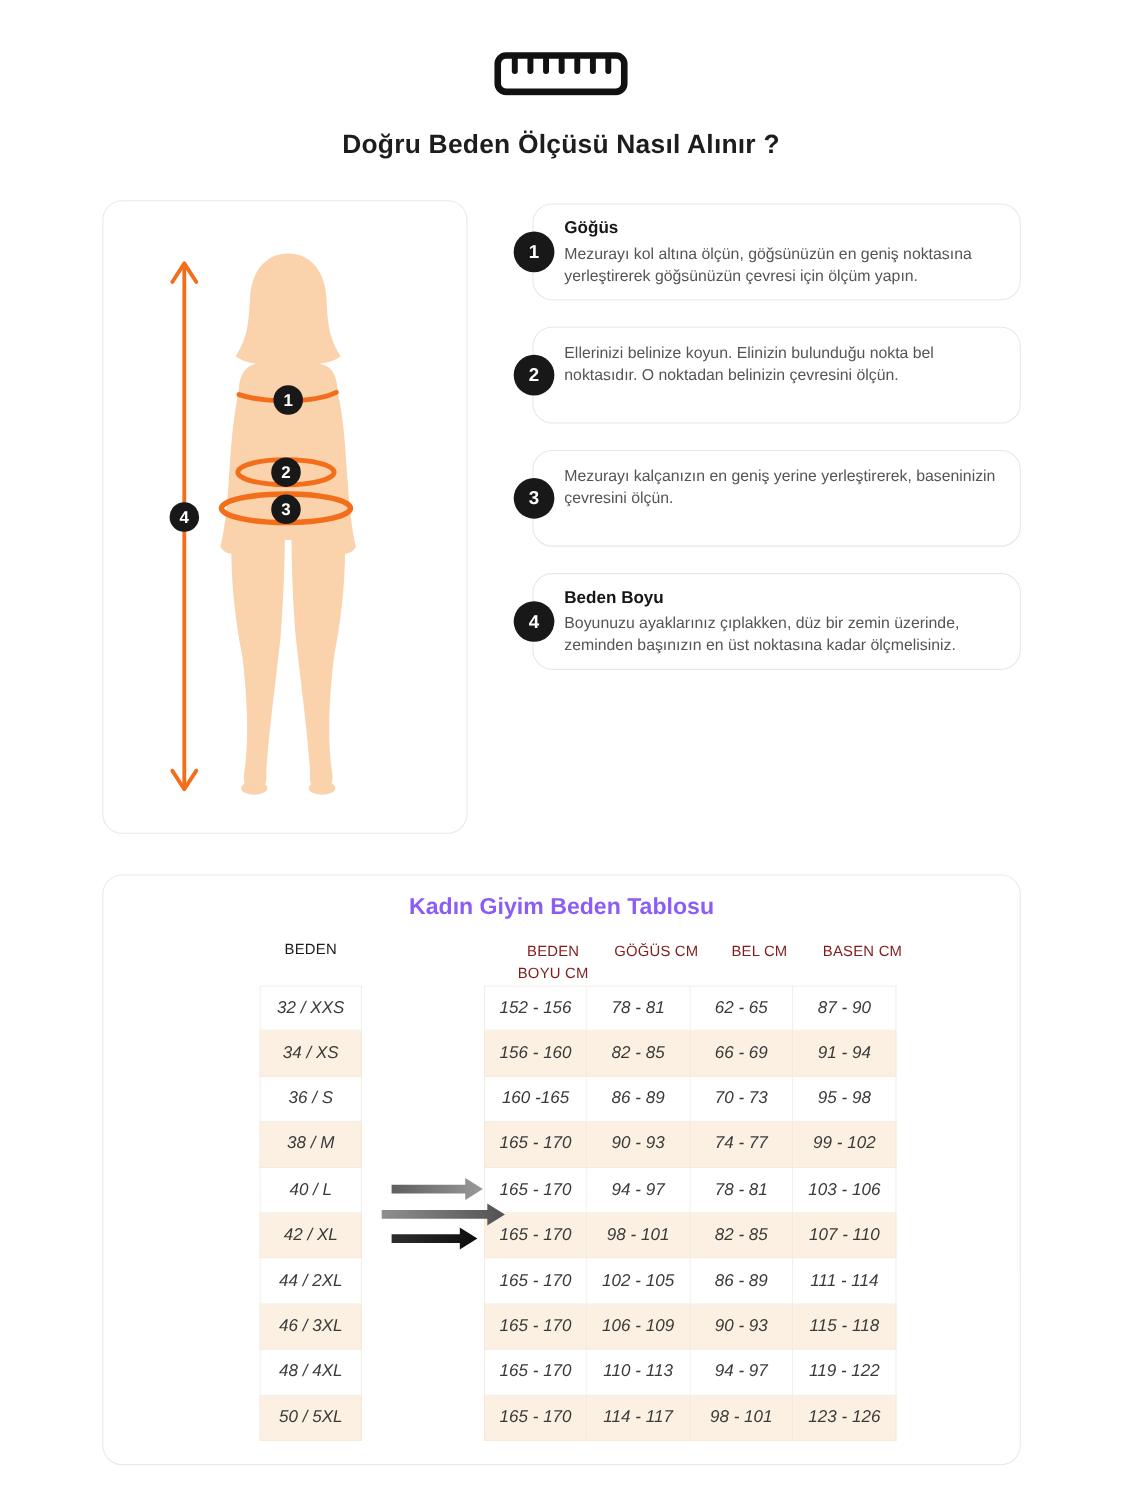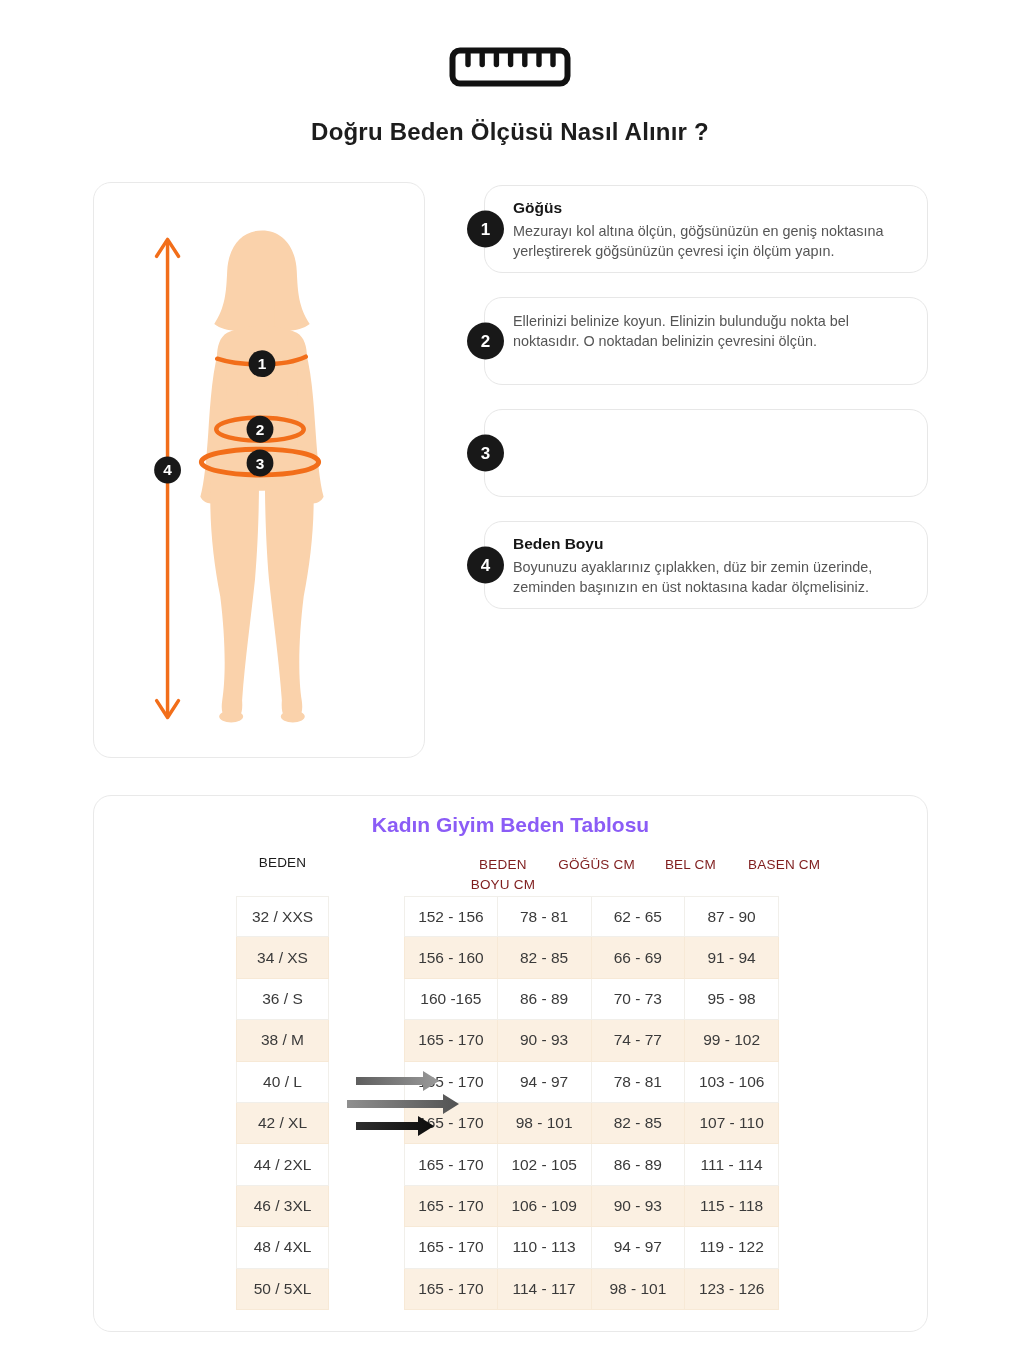--- a/index.html
+++ b/index.html
@@ -45,28 +45,28 @@
   .hsize {
     position:absolute; left:142px; width:93px; text-align:center;
     font-size:13.5px; color:#1b1b1b; letter-spacing:.2px;
   }
   .hvals { position:absolute; left:362px; top:0; width:375px; display:flex; }
   .hcell {
     width:93.75px; box-sizing:border-box; text-align:center;
     font-size:13.5px; color:#7f1d1d; line-height:1.45; letter-spacing:.2px; padding:0 6px;
   }
   .rows { position:absolute; top:100px; left:0; width:100%; }
-  .trow { display:flex; height:41.4px; }
+  .trow { display:flex; height:41.4px;font-style:italic; }
   .size-cell {
     margin-left:142px; width:93px; box-sizing:border-box; background:#fff;
     border-right:1px solid #F1EFEA; border-bottom:1px solid #F1EFEA; border-left:1px solid #F1EFEA;
     display:flex; align-items:center; justify-content:center;
     font-size:15.5px; color:#3a3a3a;
   }
-  .vals { margin-left:75px; display:flex; }
+  .vals { margin-left:111px; display:flex; }
   .cell {
     width:93.75px; box-sizing:border-box; background:#fff;
     border-right:1px solid #F1EFEA; border-bottom:1px solid #F1EFEA;
     display:flex; align-items:center; justify-content:center;
     font-size:15.5px; color:#3a3a3a;
   }
   .cell:first-child { border-left:1px solid #F1EFEA; }
   .trow:first-child .size-cell, .trow:first-child .cell { border-top:1px solid #F1EFEA; }
   .trow.odd .size-cell, .trow.odd .cell { background:#FBF0E2; border-color:#F7E9D6; }
   .arrows-svg { position:absolute; left:250px; top:268px; width:125px; height:78px; }
@@ -151,20 +151,21 @@
     <div class="badge">
           <span>2</span>
         </div>
     <div class="card-text">Ellerinizi belinize koyun. Elinizin bulunduğu nokta bel noktasıdır. O noktadan belinizin çevresini ölçün.</div>
   </div>
 
   <div class="card">
     <div class="badge">
           <span>3</span>
         </div>
+    <div class="card-text">Mezurayı kalçanızın en geniş yerine yerleştirerek, baseninizin çevresini ölçün.</div>
   </div>
 
   <div class="card">
     <div class="badge">
           <span>4</span>
         </div>
     <div class="card-title">Beden Boyu</div>
     <div class="card-text">Boyunuzu ayaklarınız çıplakken, düz bir zemin üzerinde, zeminden başınızın en üst noktasına kadar ölçmelisiniz.</div>
   </div>
 </section>

